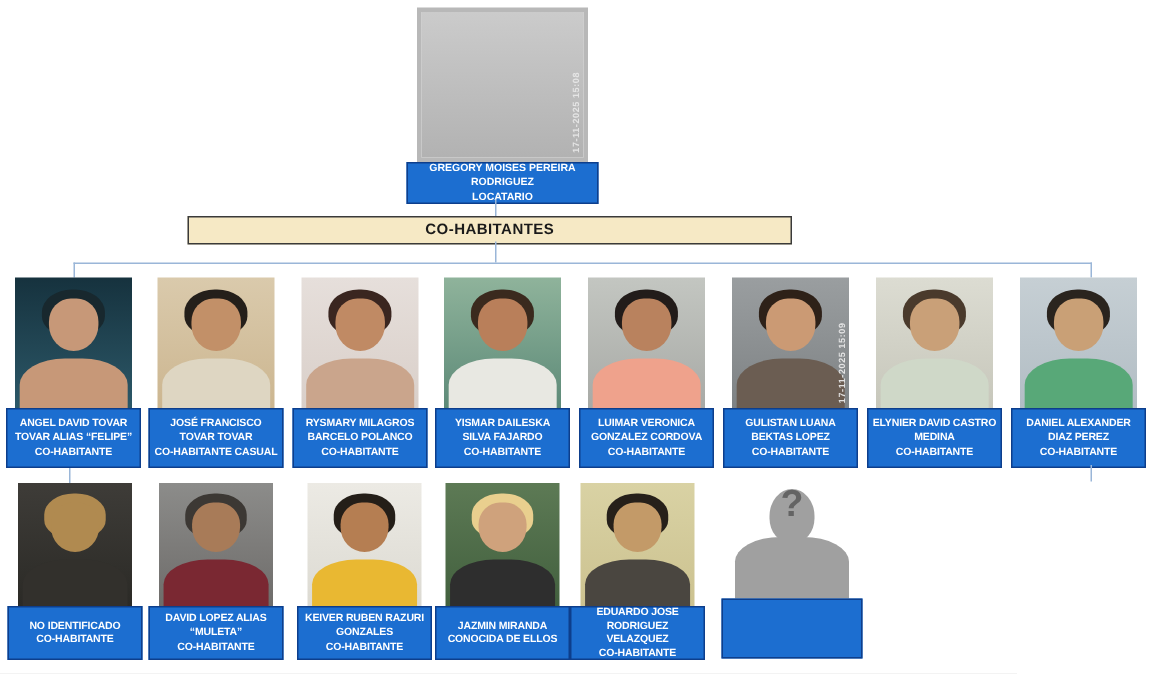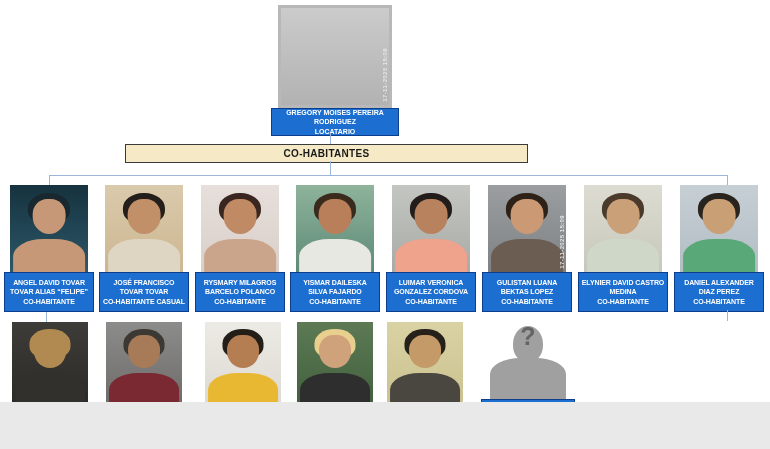--- a/index.html
+++ b/index.html
@@ -1,16 +1,16 @@
 <!DOCTYPE html>
 <html style="--label-bg: #1c6ed0; --label-border: #0d3e8c; --banner-bg: #f6e9c5; --banner-border: #3a3a3a; --line: #9ab6d8; --silhouette: #a0a0a0;"><head>
 <meta charset="utf-8">
 <style>
   html,body{margin:0;padding:0;background:#e9e9e9;font-family:"Liberation Sans",sans-serif;}
-  #stage{position:relative;width:770px;height:402px;background:#ffffff;overflow:hidden;margin:0 auto;}
+  #stage{position:relative;width:770px;height:449px;background:#ffffff;overflow:hidden;margin:0 auto;}
 
   
   .hline,.vline{position:absolute;background:var(--line,#9ab6d8);}
   .hline{height:1px;}
   .vline{width:1px;}
 
   
   .banner{position:absolute;left:125px;top:144px;width:401px;height:17px;
     background:var(--banner-bg,#f6e9c5);border:1px solid var(--banner-border,#3a3a3a);
     display:flex;align-items:center;justify-content:center;

